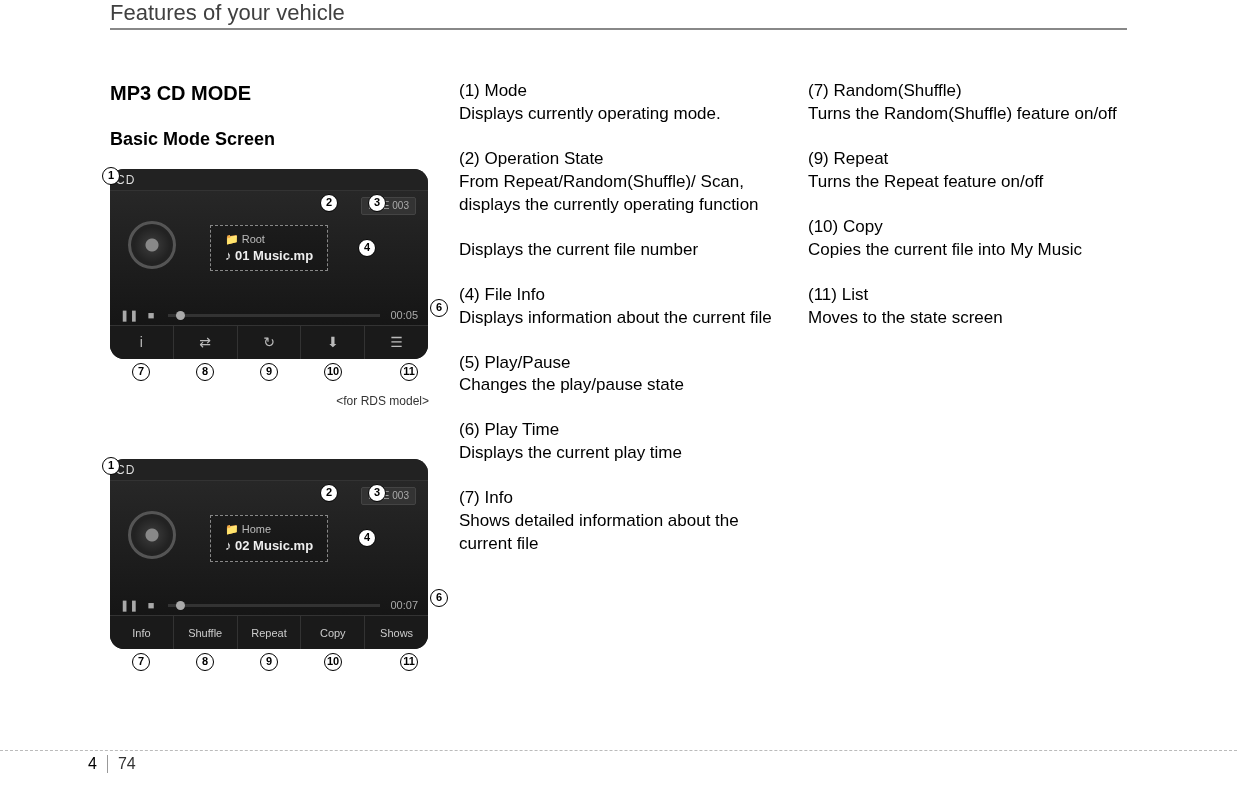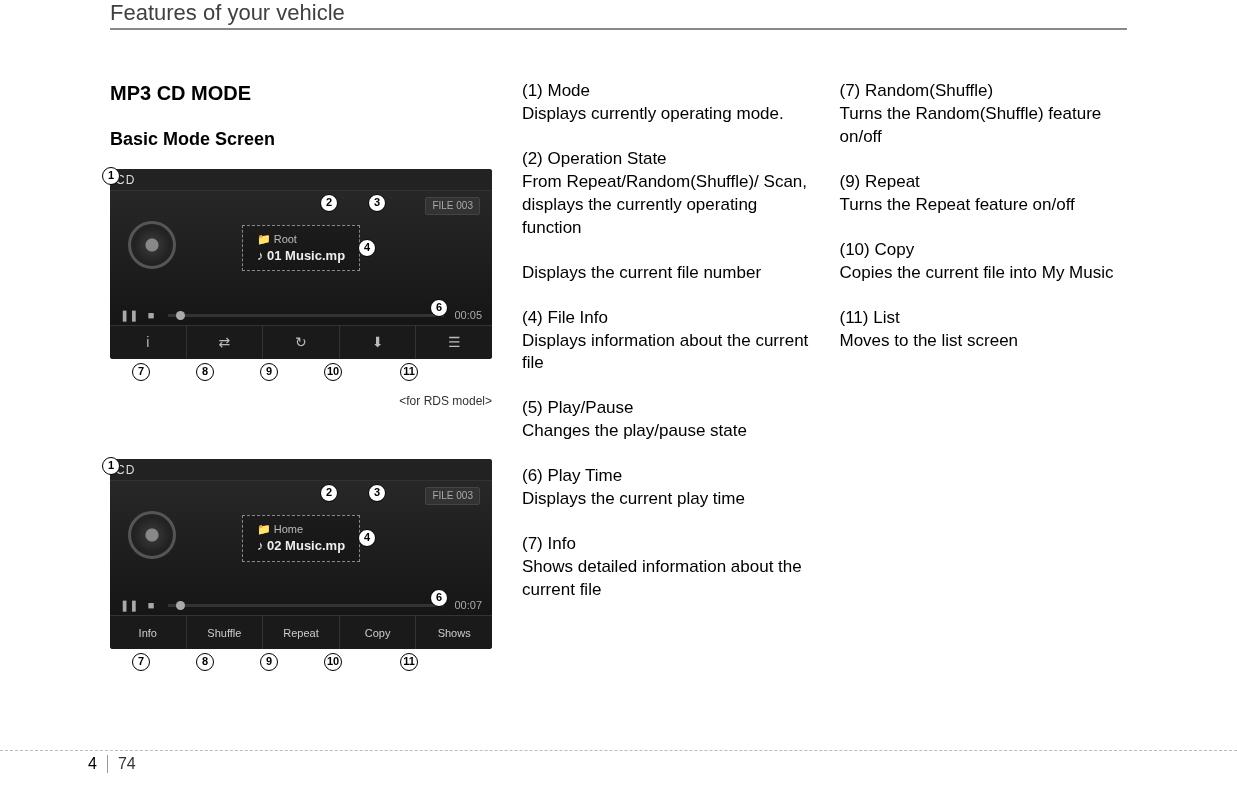--- a/index.html
+++ b/index.html
@@ -75,24 +75,24 @@
     }
     .caption-right {
       text-align: right;
       font-size: 12px;
       color: #333;
       margin-top: 6px;
     }
 
     
     .screen {
-      width: 382px;
+      width: 318px;
       height: 190px;
       background: linear-gradient(180deg, #2a2a2a, #111);
-      border-radius: 3px;
+      border-radius: 14px;
       position: relative;
       color: #ddd;
       font-size: 11px;
       overflow: hidden;
     }
     .sc-top {
       height: 22px;
       background: #222;
       display: flex;
       align-items: center;
@@ -391,21 +391,21 @@
     <div class="item-group">
       <span class="item-title">(9) Repeat</span>
       <span class="item-desc">Turns the Repeat feature on/off</span>
     </div>
     <div class="item-group">
       <span class="item-title">(10) Copy</span>
       <span class="item-desc">Copies the current file into My Music</span>
     </div>
     <div class="item-group">
       <span class="item-title">(11) List</span>
-      <span class="item-desc">Moves to the list screen</span>
+      <span class="item-desc">Moves to the state screen</span>
     </div>
   </div>
 
 </div>
 
 <div class="footer-dash"></div>
 
 <div class="page-number">
   <span class="chap">4</span>
   <span class="divider-v"></span>

